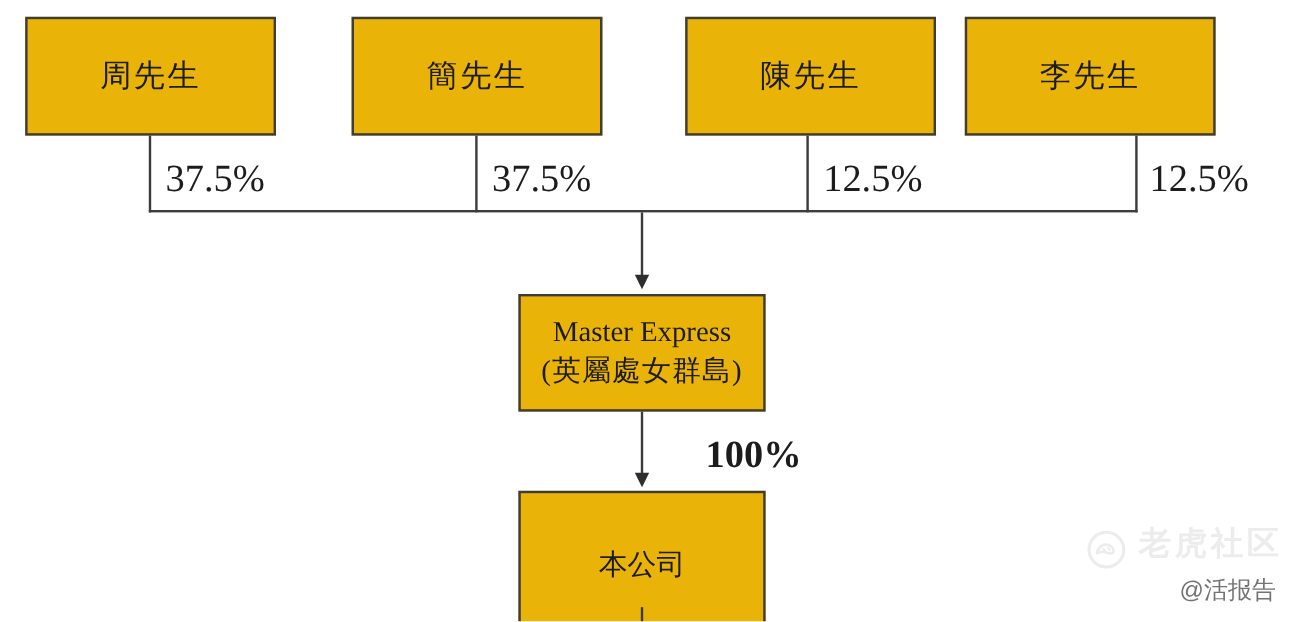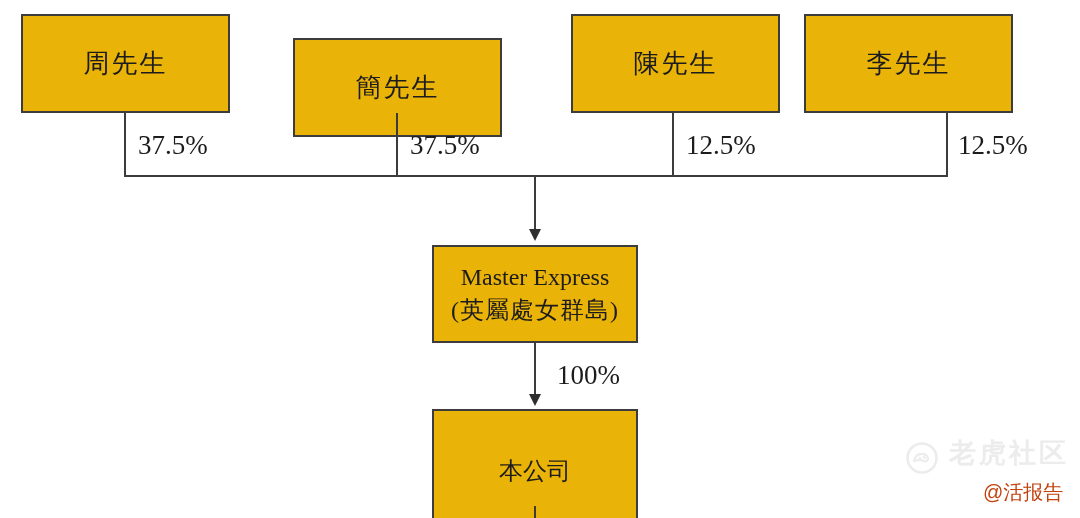--- a/index.html
+++ b/index.html
@@ -29,47 +29,47 @@
   .hline{position:absolute;height:2px;background:#3c3c3c;}
   .arrowhead{
     position:absolute;width:0;height:0;
     border-left:6px solid transparent;
     border-right:6px solid transparent;
     border-top:12px solid #2e2e2e;
   }
   
   .pct{
     position:absolute;
-    font-size:27px;
+    font-size:32px;
     white-space:nowrap;
     line-height:1;
   }
   
   .wm-brand{
     position:absolute;left:949px;top:440px;
     font-family:"Liberation Sans","DejaVu Sans",sans-serif;
     font-weight:bold;font-size:27px;letter-spacing:3px;
     color:#ececec;line-height:1;white-space:nowrap;
   }
   .wm-handle{
     position:absolute;left:983px;top:482px;
     font-family:"Liberation Sans","DejaVu Sans",sans-serif;
-    font-size:20px;color:#c2410c;line-height:1;white-space:nowrap;
+    font-size:20px;color:#737373;line-height:1;white-space:nowrap;
   }
   .wm-icon{position:absolute;left:905px;top:441px;width:34px;height:34px;}
 </style>
 </head>
 <body>
 
 <div class="stage">
 
   <div class="node sh-box" style="left:21px;">
     <span>周先生</span>
   </div>
-  <div class="node sh-box" style="left:293px;margin-top:24px;">
+  <div class="node sh-box" style="left:293px;">
     <span>簡先生</span>
   </div>
   <div class="node sh-box" style="left:571px;">
     <span>陳先生</span>
   </div>
   <div class="node sh-box" style="left:804px;">
     <span>李先生</span>
   </div>
 
   <div class="vline" style="left:124px;top:113px;height:64px;"></div>
@@ -87,21 +87,21 @@
   <div class="vline" style="left:534px;top:177px;height:53px;"></div>
   <div class="arrowhead" style="left:529px;top:229px;"></div>
 
   <div class="node mid-box" style="top:245px;">
     <span>Master Express</span>
     <span class="jur">(英屬處女群島)</span>
   </div>
 
   <div class="vline" style="left:534px;top:343px;height:52px;"></div>
   <div class="arrowhead" style="left:529px;top:394px;"></div>
-  <div class="pct" style="left:557px;top:362px;">100%</div>
+  <div class="pct" style="left:588px;top:362px;font-weight:bold;">100%</div>
 
   <div class="node mid-box" style="top:409px;height:124px;">
     <span>本公司</span>
   </div>
 
   <div class="vline" style="left:534px;top:506px;height:12px;"></div>
 
   <svg class="wm-icon" viewBox="0 0 34 34" aria-hidden="true">
     <circle cx="17" cy="17" r="14.5" fill="none" stroke="#ececec" stroke-width="2.6"></circle>
     <path d="M9 20c1.2-4.5 4-7.2 7.6-7.2 3 0 5.6 1.8 6.3 4.2.4 1.5-.4 2.8-2 3.2-2.4.6-4.2-1.4-6.4-1.4-1.9 0-3.4.6-5.5 1.2z" fill="none" stroke="#ececec" stroke-width="2.2" stroke-linecap="round" stroke-linejoin="round"></path>

